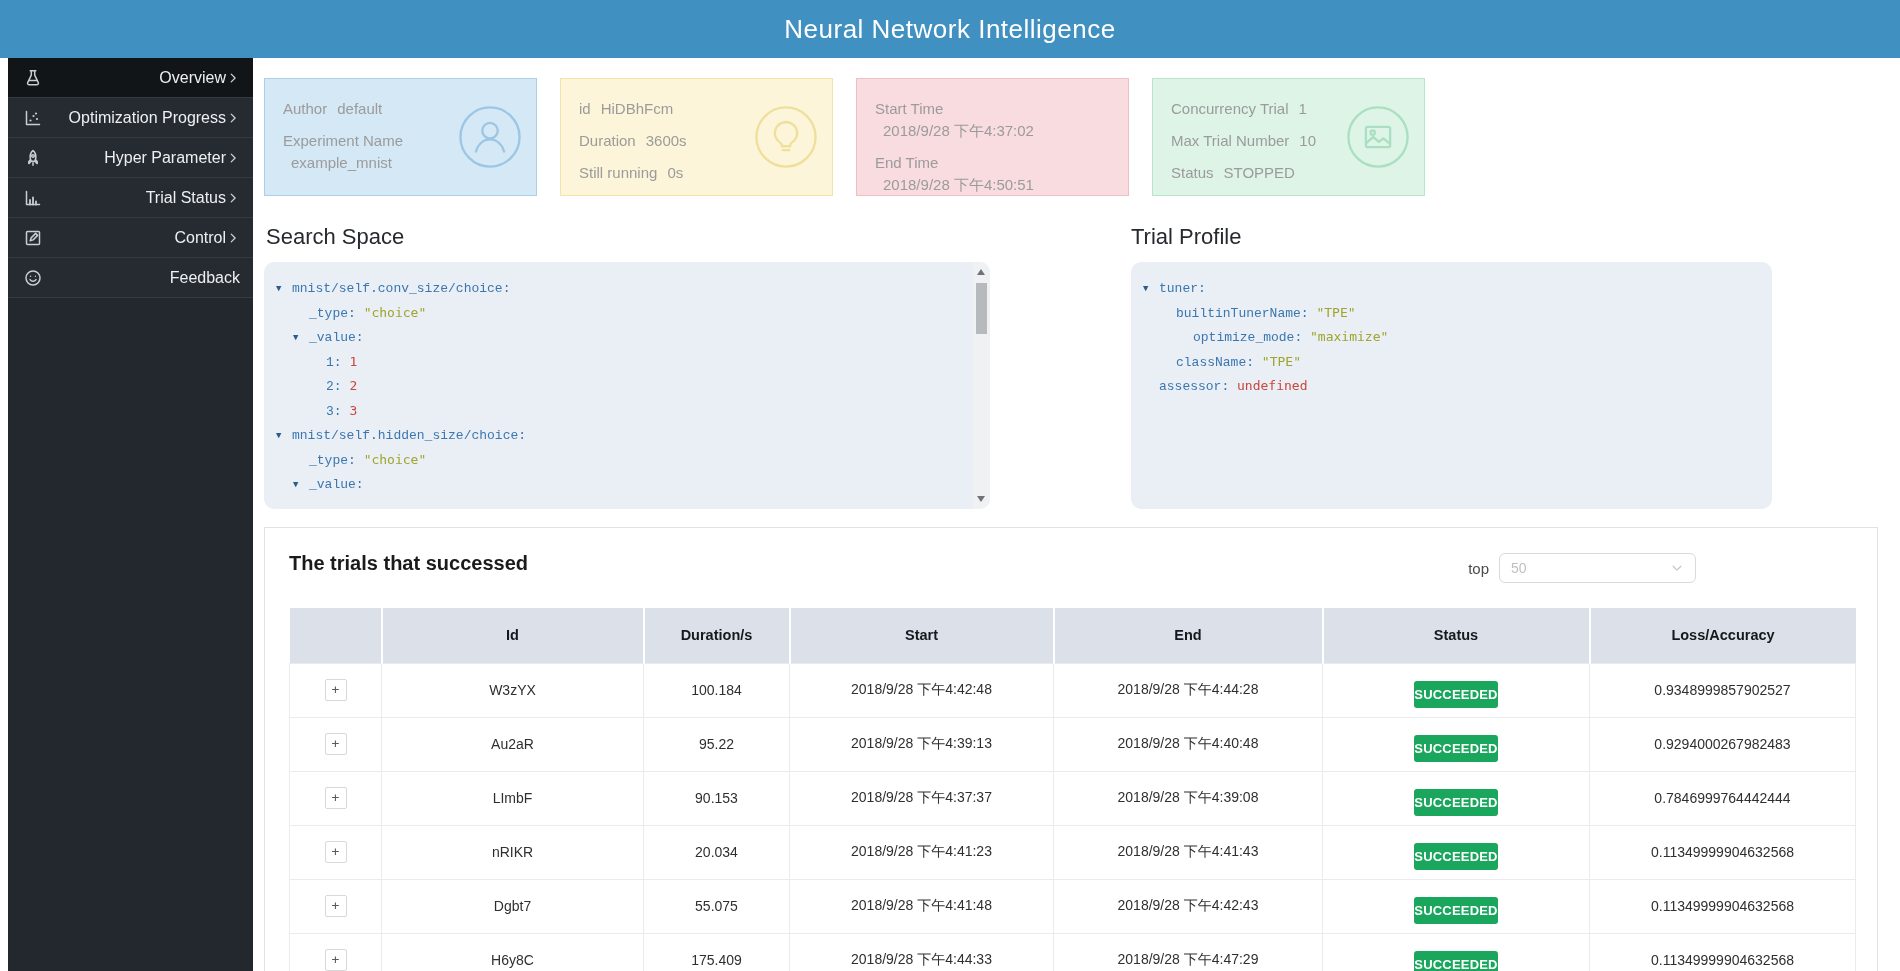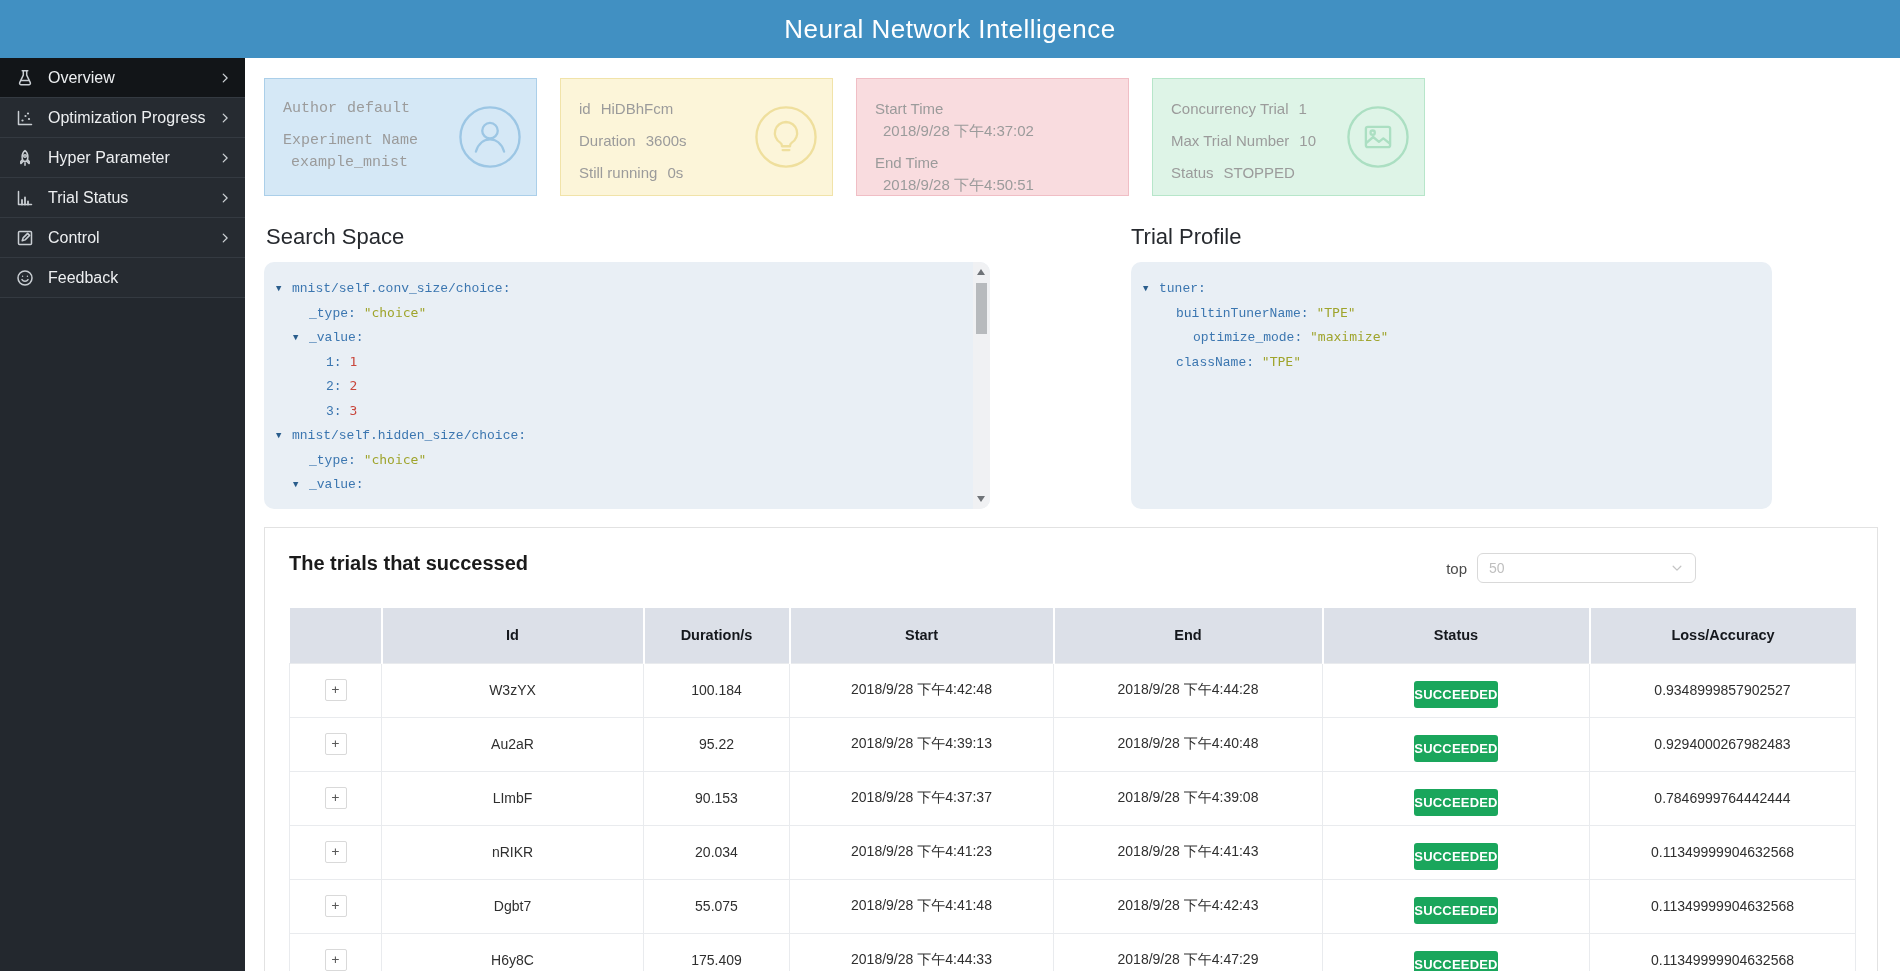--- a/index.html
+++ b/index.html
@@ -15,34 +15,34 @@
   html,body{margin:0;padding:0;}
   body{width:1900px;height:971px;position:relative;overflow:hidden;background:#fff;
        font-family:"Liberation Sans",sans-serif;color:#333;}
 
   
   .app-header{position:absolute;top:0;left:0;width:1900px;height:58px;background:var(--header-blue);
     display:flex;align-items:center;justify-content:center;}
   .app-title{color:#fff;font-size:26px;letter-spacing:.5px;}
 
   
-  .sidebar{position:absolute;top:58px;left:0;bottom:0;width:245px;background:var(--sidebar-dark);}
+  .sidebar{position:absolute;top:58px;left:8px;bottom:0;width:245px;background:var(--sidebar-dark);text-align:right;}
   .nav-item{height:40px;display:flex;align-items:center;padding:0 13px 0 15px;
     border-bottom:1px solid #343a41;color:#edeff1;font-size:16px;cursor:pointer;background:#262b31;}
   .nav-item.selected{background:var(--sidebar-selected);}
   .nav-icon{width:20px;height:20px;margin-right:13px;color:#c9ced3;flex:0 0 auto;}
   .nav-icon svg{width:20px;height:20px;display:block;}
   .nav-label{flex:1 1 auto;white-space:nowrap;}
   .nav-chevron{width:14px;height:14px;color:#cdd2d6;flex:0 0 auto;}
   .nav-chevron svg{width:14px;height:14px;display:block;}
 
   
   .cards{position:absolute;left:264px;top:78px;display:flex;gap:23px;}
   .card{width:273px;height:118px;position:relative;padding:20px 18px 0 18px;font-size:15px;color:#9b9b9b;}
-  .card-blue{background:var(--card-blue-bg);border:1px solid var(--card-blue-border);font-family:Liberation Mono, monospace;}
+  .card-blue{background:var(--card-blue-bg);border:1px solid var(--card-blue-border);}
   .card-yellow{background:var(--card-yellow-bg);border:1px solid var(--card-yellow-border);}
   .card-pink{background:var(--card-pink-bg);border:1px solid var(--card-pink-border);}
   .card-green{background:var(--card-green-bg);border:1px solid var(--card-green-border);}
   .card-line{line-height:20px;margin-bottom:12px;white-space:nowrap;}
   .card-line .card-val{margin-left:10px;}
   .card-line.sub{margin-top:-10px;padding-left:8px;}
   .card-icon{position:absolute;right:14px;top:50%;transform:translateY(-50%);width:64px;height:64px;}
   .card-icon svg{width:64px;height:64px;display:block;}
   .icon-person{color:#9cc6e4;} .icon-bulb{color:#efdf9d;} .icon-image{color:#abdfc2;}
 
@@ -70,21 +70,21 @@
   .sb-arrow-up{top:5px;border-bottom:6px solid #6f7377;}
   .sb-arrow-down{top:5px;border-top:6px solid #6f7377;}
   .sb-thumb{position:absolute;left:3px;top:21px;width:11px;height:51px;background:#b7babd;cursor:grab;}
 
   
   .trials-panel{position:absolute;left:264px;top:527px;width:1614px;height:480px;
     background:#fff;border:1px solid #e2e2e2;}
   .trials-heading{position:absolute;left:24px;top:24px;font-size:20px;font-weight:bold;color:#1b1b1b;}
   .top-wrap{position:absolute;top:25px;right:181px;display:flex;align-items:center;gap:10px;}
   .top-label{font-size:15px;color:#4a4a4a;}
-  .top-select{width:219px;height:30px;border:1px solid #d9d9d9;border-radius:6px;background:#fff;
+  .top-select{width:197px;height:30px;border:1px solid #d9d9d9;border-radius:6px;background:#fff;
     display:flex;align-items:center;padding:0 11px;cursor:pointer;gap:44px;}
   .top-select-value{color:#bfbfbf;font-size:14px;flex:1;}
   .top-select-chevron{width:14px;height:14px;color:#c5c5c5;}
   .top-select-chevron svg{width:14px;height:14px;display:block;}
 
   table.trials{position:absolute;left:24px;top:80px;width:1566px;border-collapse:collapse;table-layout:fixed;}
   table.trials th{height:55px;background:var(--table-header-bg);font-size:14.5px;font-weight:bold;color:#15181d;
     text-align:center;border-right:2px solid #fff;padding:0;}
   table.trials th:last-child{border-right:none;}
   table.trials td{height:54px;border:1px solid #e9ebee;text-align:center;font-size:14px;color:#2f2f2f;
@@ -281,20 +281,21 @@
       </span>
   </div>
 </div>
 
 <div class="json-panel" id="trial-profile-panel">
   <div id="trial-profile-tree">
       <div class="json-line" style="padding-left: 0px;"><span class="tri">▼</span><span class="key">tuner:</span></div>
       <div class="json-line" style="padding-left: 33px;"><span class="key">builtinTunerName:</span> <span class="val-string">"TPE"</span></div>
       <div class="json-line" style="padding-left: 50px;"><span class="key">optimize_mode:</span> <span class="val-string">"maximize"</span></div>
       <div class="json-line" style="padding-left: 33px;"><span class="key">className:</span> <span class="val-string">"TPE"</span></div>
+      <div class="json-line" style="padding-left: 16px;"><span class="key">assessor:</span> <span class="val-undefined">undefined</span></div>
     </div>
 </div>
 
 <div class="trials-panel">
   <div class="trials-heading">The trials that successed</div>
 
   <div class="top-wrap">
     <span class="top-label">top</span>
     <div class="top-select">
       <span class="top-select-value">50</span>

